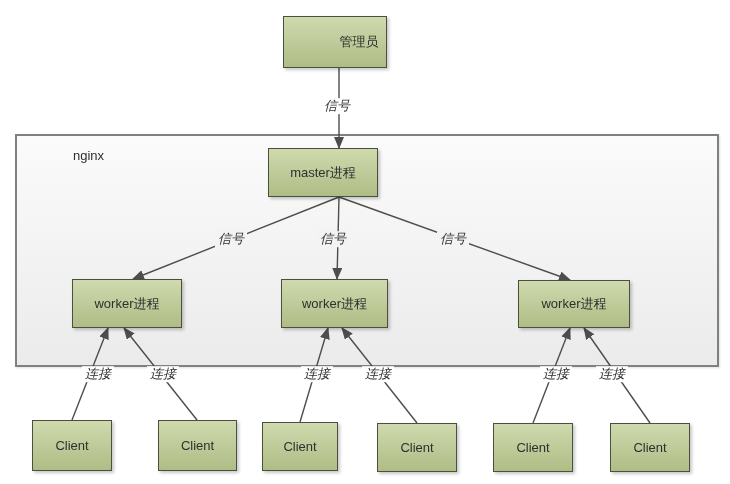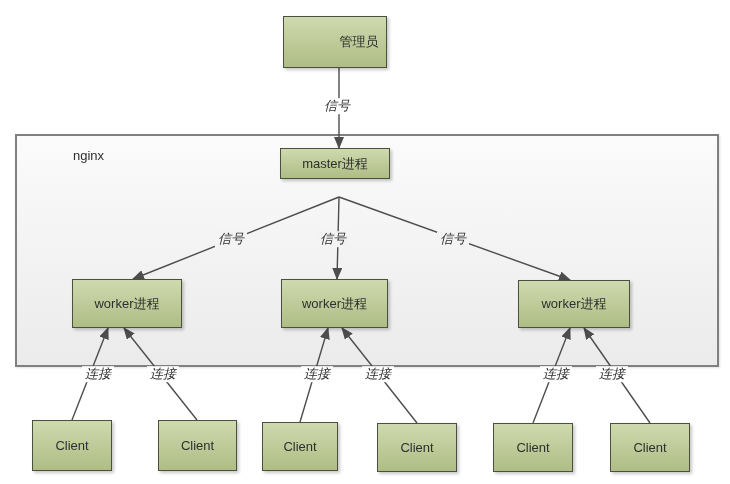--- a/index.html
+++ b/index.html
@@ -89,21 +89,21 @@
     <path class="edge" d="M339,197 L570,280" marker-end="url(#arrowhead)"></path>
     <path class="edge" d="M72,420 L108,328" marker-end="url(#arrowhead)"></path>
     <path class="edge" d="M197,420 L124,328" marker-end="url(#arrowhead)"></path>
     <path class="edge" d="M300,422 L328,328" marker-end="url(#arrowhead)"></path>
     <path class="edge" d="M417,423 L342,328" marker-end="url(#arrowhead)"></path>
     <path class="edge" d="M533,423 L570,328" marker-end="url(#arrowhead)"></path>
     <path class="edge" d="M650,423 L584,328" marker-end="url(#arrowhead)"></path>
   </svg>
 
   <div class="box" style="left:283px; top:16px;  width:104px; height:52px;padding-left:48px;">管理员</div>
-  <div class="box" style="left:280px; top:148px; width:110px; height:31px;">master进程</div>
+  <div class="box" style="left:268px; top:148px; width:110px; height:49px;">master进程</div>
   <div class="box" style="left:72px;  top:279px; width:110px; height:49px;">worker进程</div>
   <div class="box" style="left:281px; top:279px; width:107px; height:49px;">worker进程</div>
   <div class="box" style="left:518px; top:280px; width:112px; height:48px;">worker进程</div>
   <div class="box" style="left:32px;  top:420px; width:80px; height:51px;">Client</div>
   <div class="box" style="left:158px; top:420px; width:79px; height:51px;">Client</div>
   <div class="box" style="left:262px; top:422px; width:76px; height:49px;">Client</div>
   <div class="box" style="left:377px; top:423px; width:80px; height:49px;">Client</div>
   <div class="box" style="left:493px; top:423px; width:80px; height:49px;">Client</div>
   <div class="box" style="left:610px; top:423px; width:80px; height:49px;">Client</div>
 

